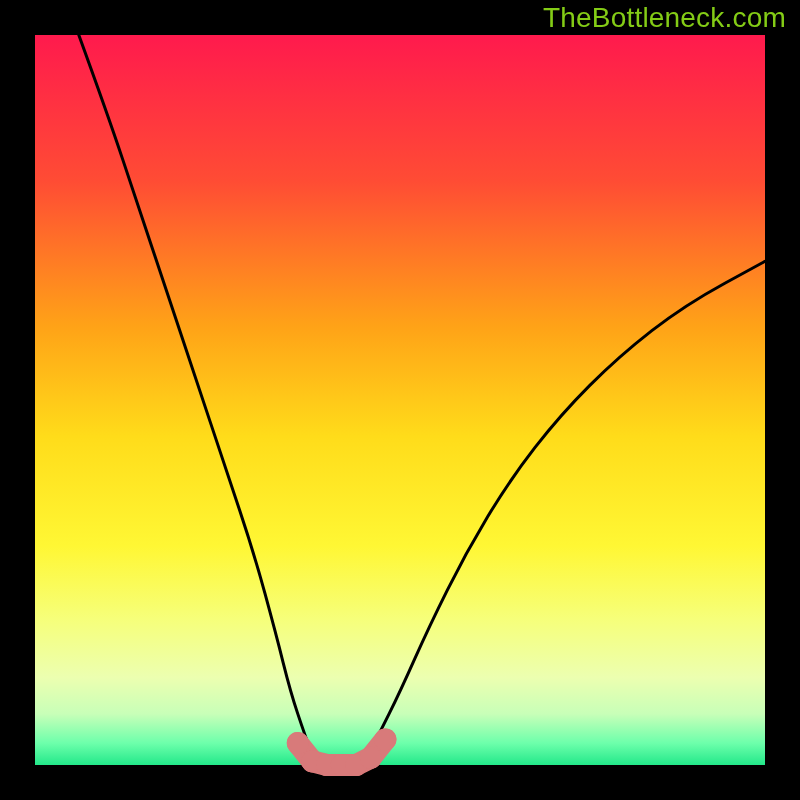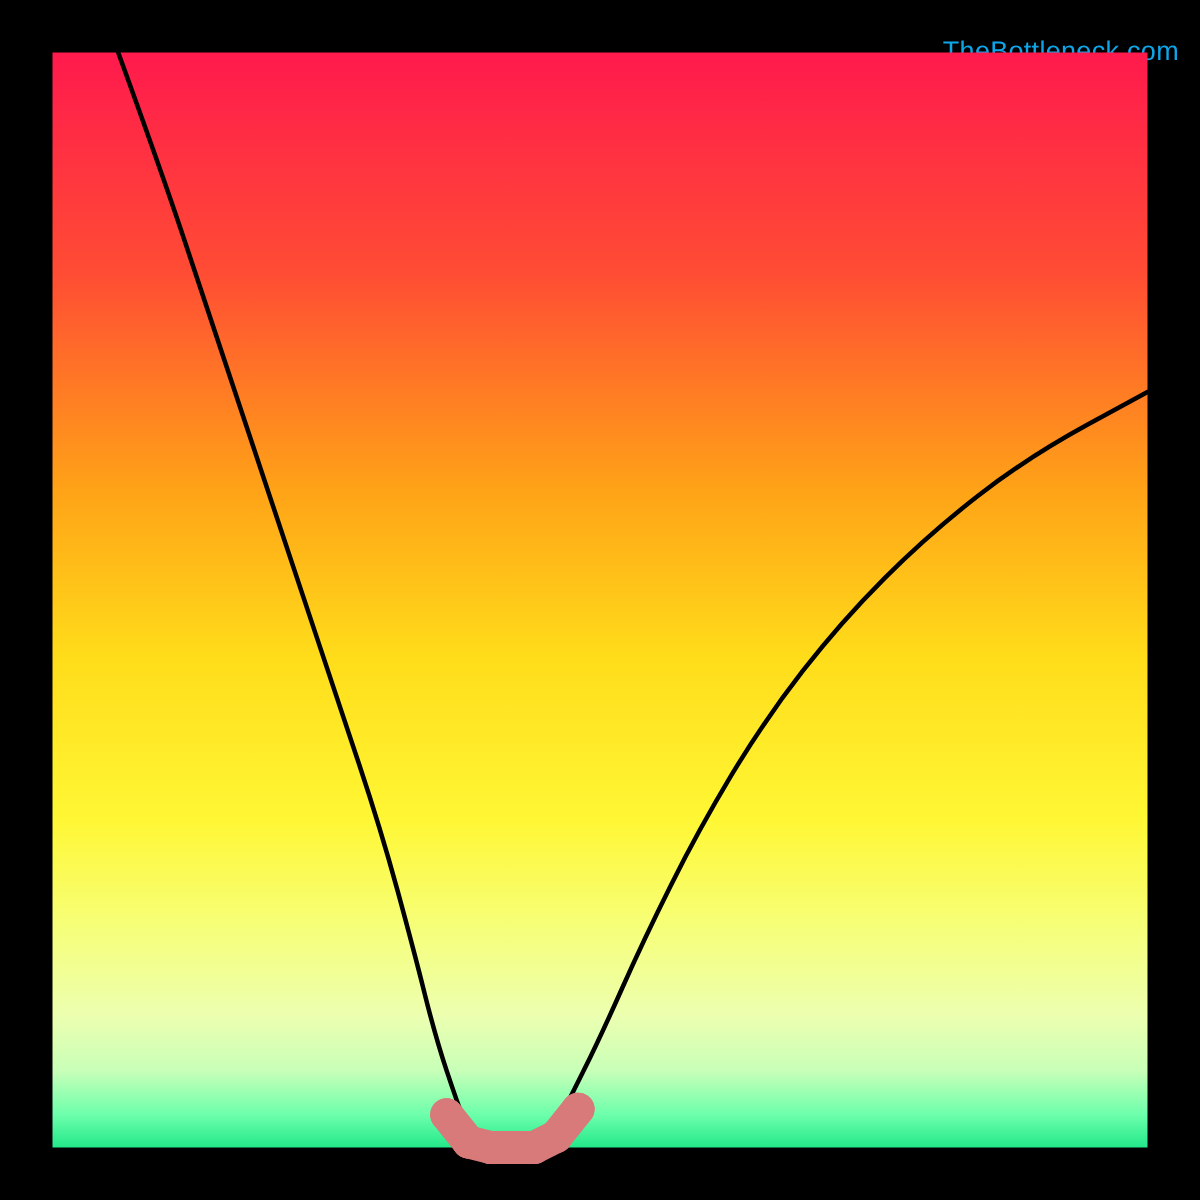--- a/index.html
+++ b/index.html
@@ -14,24 +14,24 @@
   .frame {
     position: absolute;
     top: 0;
     left: 0;
     width: 800px;
     height: 800px;
     background: #000;
   }
   .watermark {
     position: absolute;
-    top: 24px;
+    top: 2px;
     right: 14px;
-    color: #0ea5e9;
-    font-size: 18px;
+    color: #84cc16;
+    font-size: 28px;
     letter-spacing: 0.2px;
     font-weight: 400;
   }
   svg {
     position: absolute;
     top: 0;
     left: 0;
   }
 </style>
 </head>

